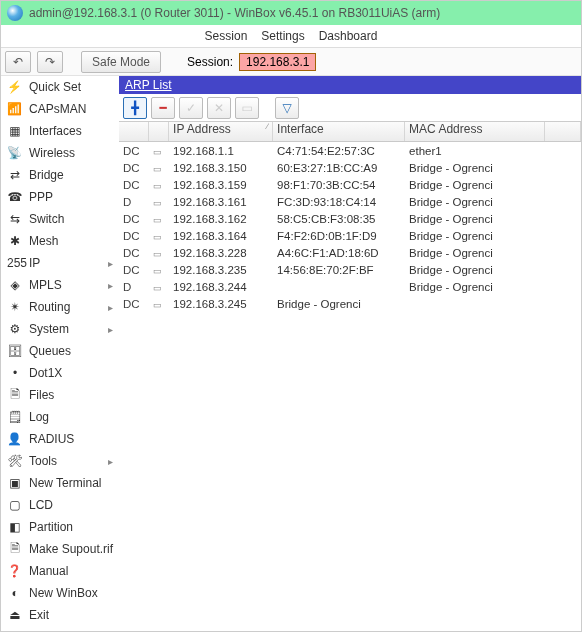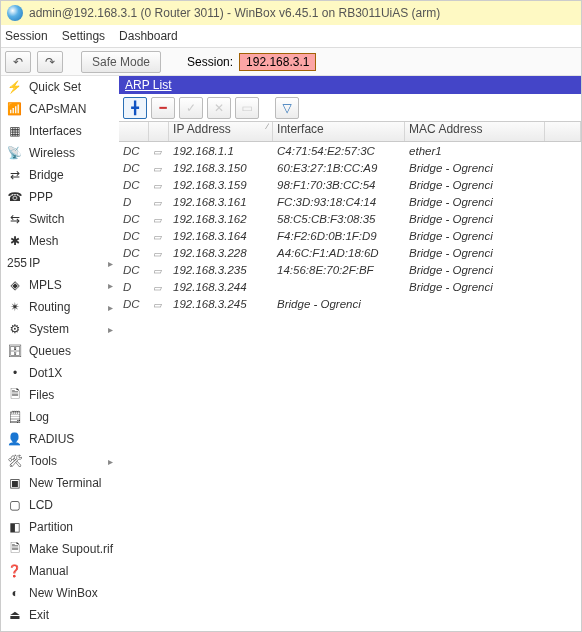--- a/index.html
+++ b/index.html
@@ -1,21 +1,21 @@
 <!DOCTYPE html>
 <html><head>
 <meta charset="utf-8">
 <style>
   * { box-sizing: border-box; margin: 0; padding: 0; font-family: "Segoe UI", Tahoma, sans-serif; font-size: 12px; }
   body { width: 582px; height: 632px; background: #fff; overflow: hidden; border: 1px solid #ccc; }
 
   
-  .titlebar { height: 24px; line-height: 24px; padding: 0 6px; background: #fef9c3; color: #555; display:flex; align-items:center; gap:6px;}
+  .titlebar { height: 24px; line-height: 24px; padding: 0 6px; background: #86efac; color: #555; display:flex; align-items:center; gap:6px;}
   .titlebar .logo { width:16px; height:16px; border-radius:50%; background:radial-gradient(circle at 35% 35%, #fff, #5ab0e6 40%, #1e74b8); display:inline-block;}
-  .menubar { height: 22px; padding: 0 4px; display:flex; gap:14px; align-items:center; color:#333;}
+  .menubar { height: 22px; padding: 0 4px; display:flex; gap:14px; align-items:center; color:#333;justify-content:center;}
   .menubar span { cursor: default; }
   hr.sep { border:none; border-top:1px solid #ddd; }
 
   
   .tbrow { height: 28px; display:flex; align-items:center; gap:6px; padding:2px 4px; border-bottom:1px solid #e3e3e3; background:#fafafa;}
   .tbbtn { width:26px; height:22px; border:1px solid #bbb; background:linear-gradient(#fefefe,#e9e9e9); border-radius:2px; display:flex; align-items:center; justify-content:center; color:#555;}
   .tbbtn.wide { width:auto; padding:0 10px; }
   .session-ip { border:1px solid #a16207; padding:1px 6px; background:#fca5a5; }
 
   
@@ -33,21 +33,21 @@
   .ptbtn.sel { border-color:#2a6fb5; color:#2a6fb5; background:#eef5fc;}
   .ptbtn.dis { color:#ccc; }
 
   
   .table { flex:1; overflow:auto; background:#fff;}
   .thead, .trow { display:grid; grid-template-columns: 30px 20px 104px 132px 140px 1fr; height:17px; align-items:center;}
   .thead { background:linear-gradient(#fbfbfb,#ececec); border-bottom:1px solid #c9c9c9; color:#444; height:20px;}
   .thead > div { border-right:1px solid #d6d6d6; padding:0 4px; height:100%; display:flex; align-items:flex-start; justify-content:space-between;}
   .trow { color:#333; }
   .trow:nth-child(odd){ background:#fff;}
-  .trow > div { padding:0 4px; white-space:nowrap; overflow:hidden; font-size:11.5px;font-style:italic;}
+  .trow > div { padding:0 4px; white-space:nowrap; overflow:hidden; font-size:11.5px;}
   .flagcol { color:#444; }
   .doc-icon::before { content:"▭"; color:#888; font-size:9px;}
   .sortmark { font-size:8px; color:#888;}
 </style>
 </head>
 <body>
 
 <div class="titlebar">
   <span class="logo"></span>
   <span>admin@192.168.3.1 (0 Router 3011) - WinBox v6.45.1 on RB3011UiAS (arm)</span>

